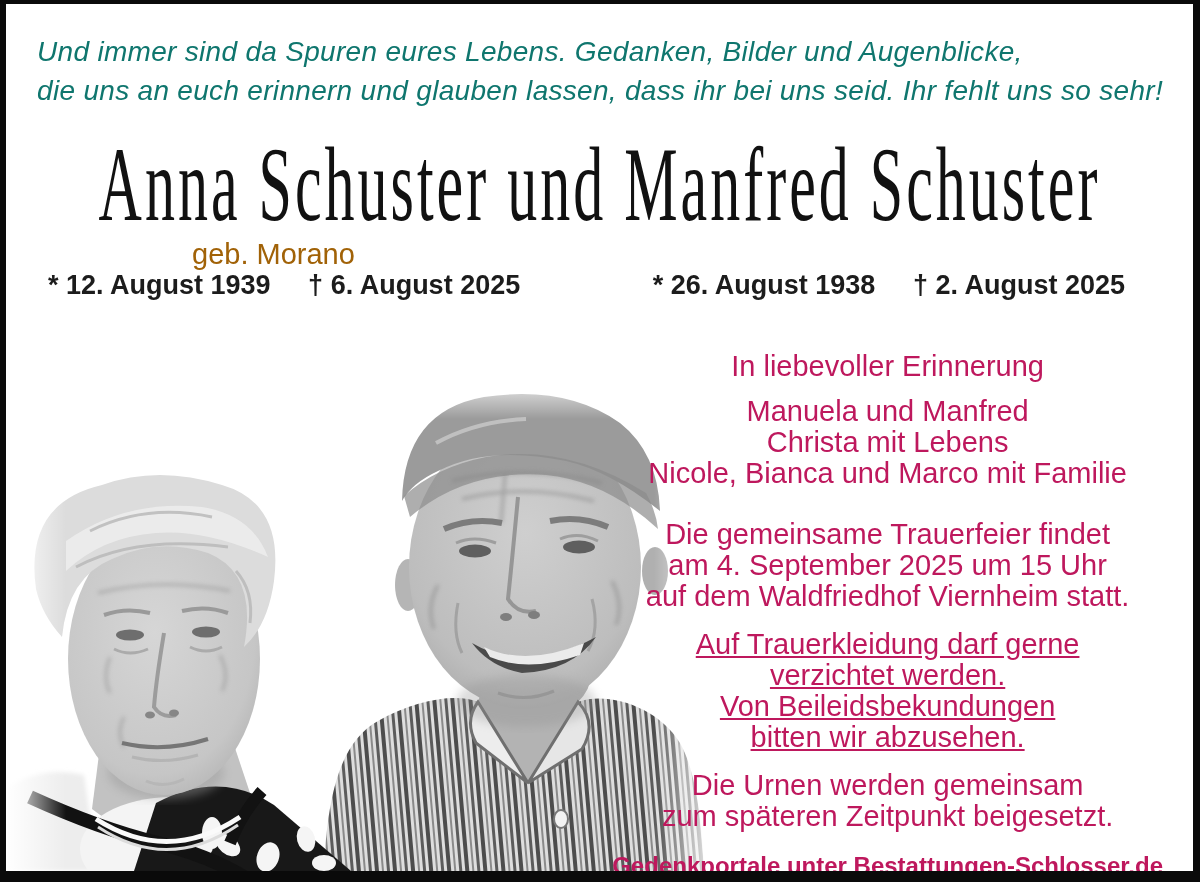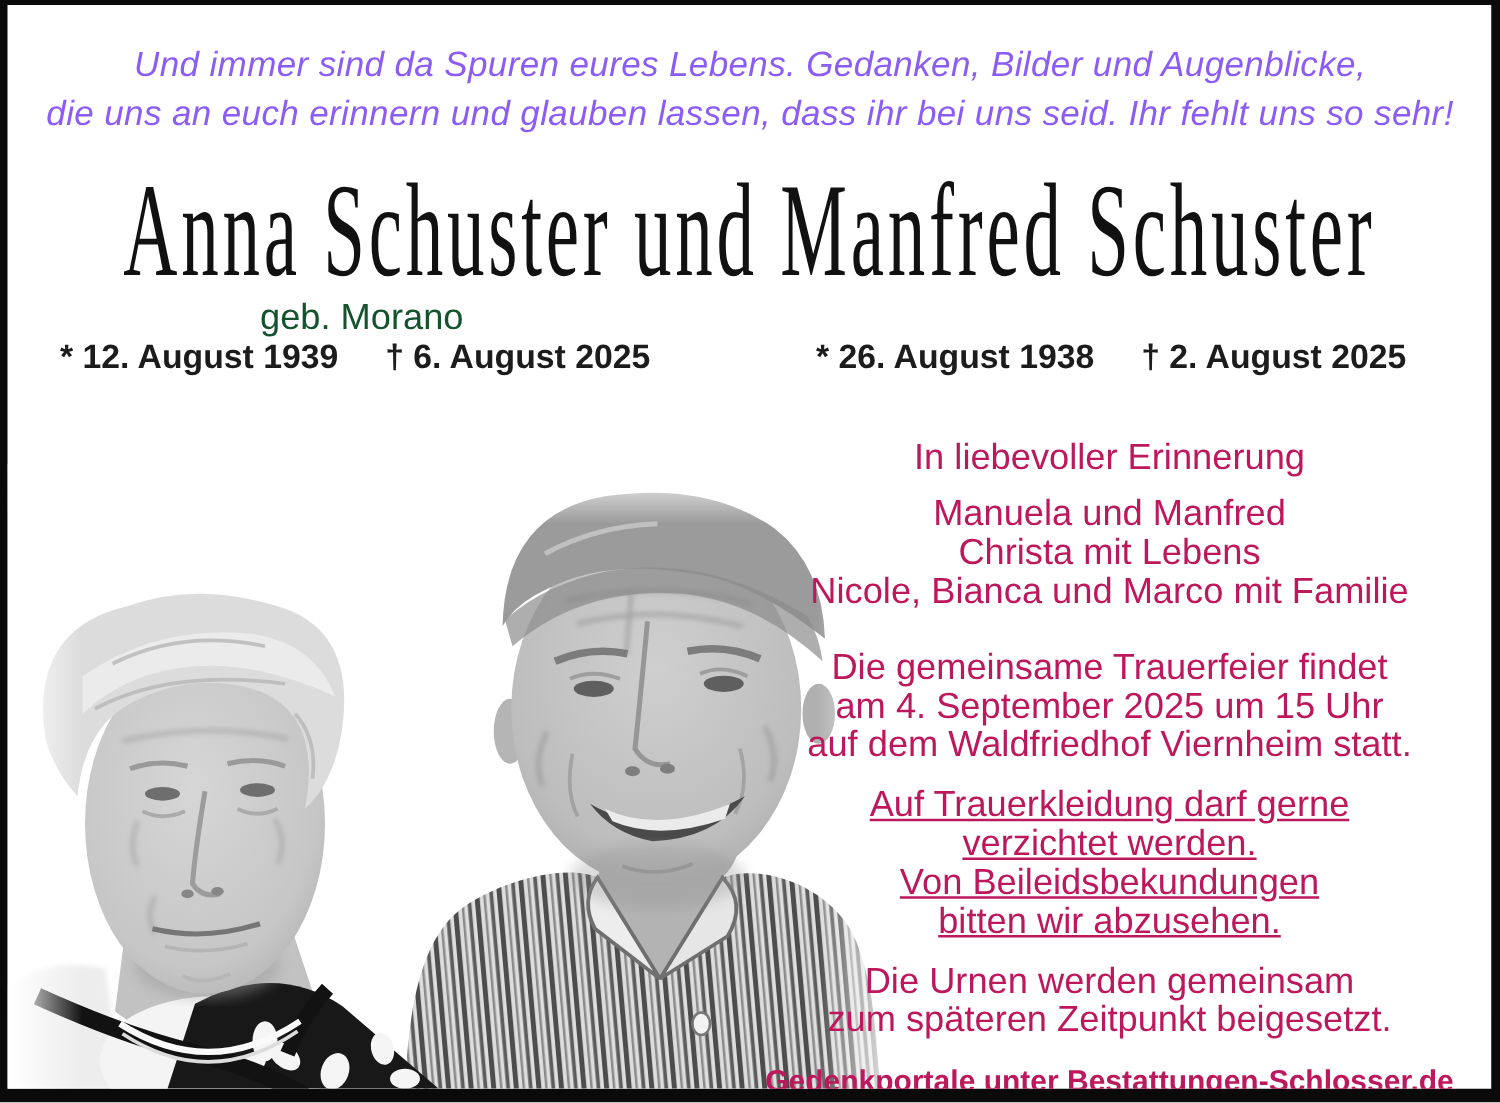--- a/index.html
+++ b/index.html
@@ -11,40 +11,40 @@
     border-style:solid;
     border-color:#0a0a0a;
     border-width:4px 7px 11px 6px;
     overflow:hidden;
     font-family:"Liberation Sans",sans-serif;
     color:#1c1c1c;
   }
   
   .epigraph{
     position:absolute;top:28px;right:30px;
-    text-align:center;font-style:italic;
+    text-align:left;font-style:italic;
     font-size:28px;line-height:39px;
     letter-spacing:.3px;white-space:nowrap;
-    color:#8b5cf6;
+    color:#0f766e;
   }
   
   .names{
     position:absolute;top:146px;left:0;right:0;height:92px;
     display:flex;align-items:flex-end;justify-content:center;
   }
   .names .t{
     font-family:"Liberation Serif",serif;
     font-weight:400;font-size:60px;letter-spacing:3px;
     transform:scale(1.0,1.78);
     transform-origin:50% 92%;
     white-space:nowrap;color:#111;
   }
   .maiden{
-    position:absolute;left:202px;top:234px;
-    font-size:29px;color:#14532d;
+    position:absolute;left:186px;top:234px;
+    font-size:29px;color:#a16207;
   }
   .dates{position:absolute;top:266px;left:0;right:0;height:40px;font-weight:700;font-size:27px;}
   .dates .pair{position:absolute;white-space:nowrap;}
   .dates .pair .born{margin-right:30px;}
   .dates .anna{left:42px;}
   .dates .manfred{right:68px;}
   
   .right-col{
     position:absolute;top:347px;right:30px;
     text-align:center;font-size:29px;line-height:31px;

